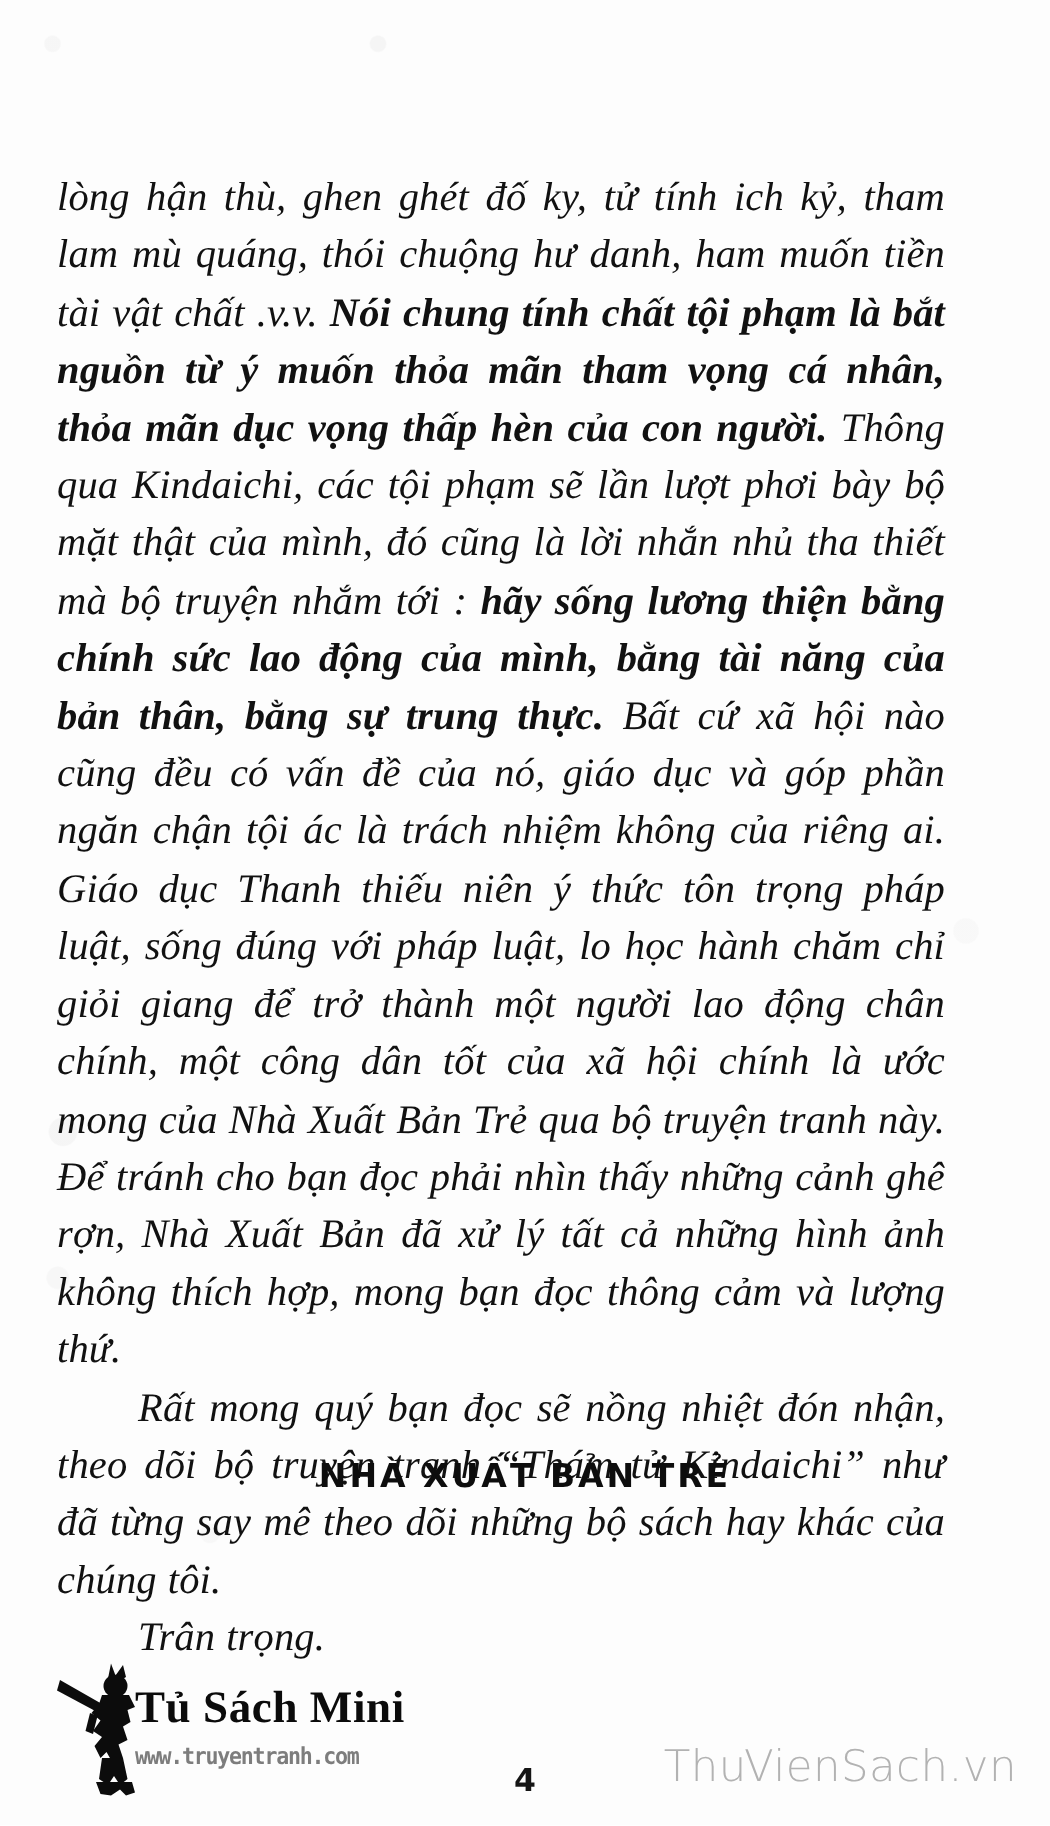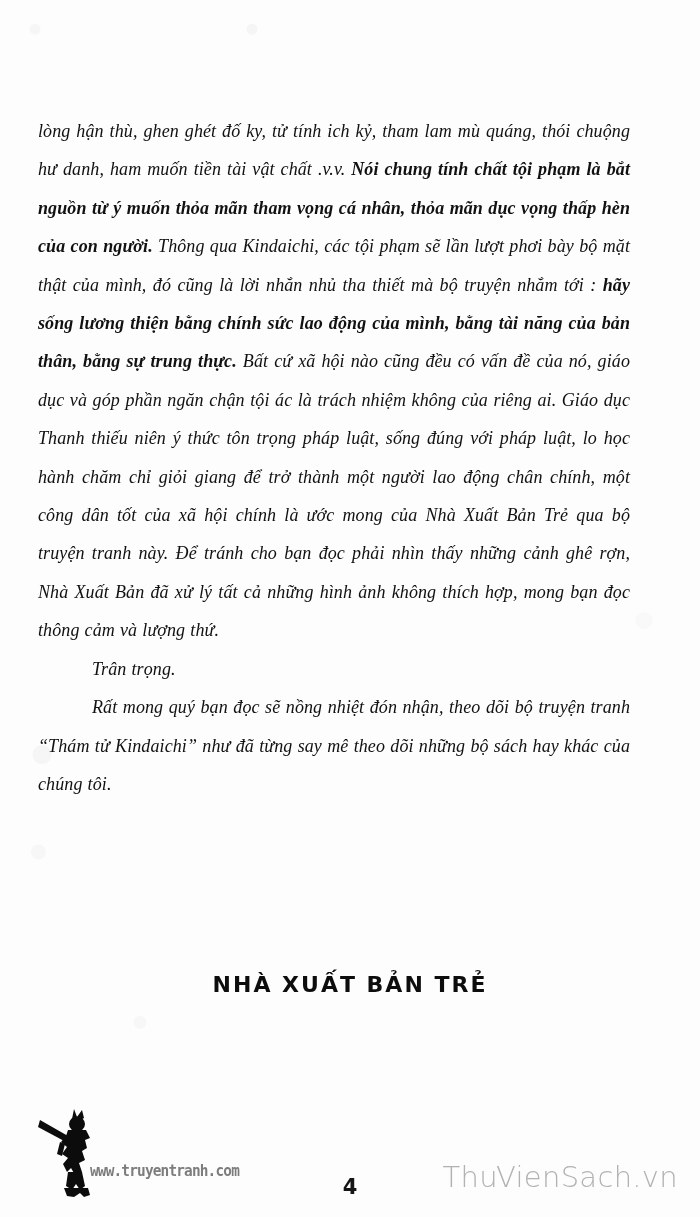--- a/index.html
+++ b/index.html
@@ -37,21 +37,21 @@
       radial-gradient(circle at 36% 2.4%, rgba(140,140,140,.12) 0 5px, transparent 6px),
       radial-gradient(circle at 5% 2.4%, rgba(140,140,140,.10) 0 5px, transparent 6px);
   }
 
   
   #body-text {
     position: absolute;
     left: 38px;
     top: 112px;
     width: 592px;
-    font-size: 18px;
+    font-size: 27px;
     line-height: 38.4px;
     font-style: italic;
     text-align: justify;
     text-justify: inter-word;
     letter-spacing: .1px;
     word-spacing: .5px;
     color: #111111;
   }
   #body-text p {
     margin: 0;
@@ -151,22 +151,22 @@
 </style>
 </head>
 <body>
 
 <div id="page-sheet">
 
   <div id="scan-noise"></div>
 
   <div id="body-text">
       <p><span>lòng hận thù, ghen ghét đố ky, tử tính ich kỷ, tham lam mù quáng, thói chuộng hư danh, ham muốn tiền tài vật chất .v.v. </span><span class="b">Nói chung tính chất tội phạm là bắt nguồn từ ý muốn thỏa mãn tham vọng cá nhân, thỏa mãn dục vọng thấp hèn của con người.</span><span> Thông qua Kindaichi, các tội phạm sẽ lần lượt phơi bày bộ mặt thật của mình, đó cũng là lời nhắn nhủ tha thiết mà bộ truyện nhắm tới : </span><span class="b">hãy sống lương thiện bằng chính sức lao động của mình, bằng tài năng của bản thân, bằng sự trung thực.</span><span> Bất cứ xã hội nào cũng đều có vấn đề của nó, giáo dục và góp phần ngăn chận tội ác là trách nhiệm không của riêng ai. Giáo dục Thanh thiếu niên ý thức tôn trọng pháp luật, sống đúng với pháp luật, lo học hành chăm chỉ giỏi giang để trở thành một người lao động chân chính, một công dân tốt của xã hội chính là ước mong của Nhà Xuất Bản Trẻ qua bộ truyện tranh này. Để tránh cho bạn đọc phải nhìn thấy những cảnh ghê rợn, Nhà Xuất Bản đã xử lý tất cả những hình ảnh không thích hợp, mong bạn đọc thông cảm và lượng thứ.</span></p>
+      <p class="indented"><span>Rất mong quý bạn đọc sẽ nồng nhiệt đón nhận, theo dõi bộ truyện tranh “Thám tử Kindaichi” như đã từng say mê theo dõi những bộ sách hay khác của chúng tôi.</span></p>
       <p class="indented"><span>Trân trọng.</span></p>
-      <p class="indented"><span>Rất mong quý bạn đọc sẽ nồng nhiệt đón nhận, theo dõi bộ truyện tranh “Thám tử Kindaichi” như đã từng say mê theo dõi những bộ sách hay khác của chúng tôi.</span></p>
     </div>
 
   <div id="publisher-line">NHÀ XUẤT BẢN TRẺ</div>
 
   <div id="logo-block">
 
     <svg id="logo-figure" viewBox="0 0 68 92">
 
       <path d="M2 14 L30 30 L28 36 L0 21 Z" fill="#0c0c0c"></path>
 
@@ -178,20 +178,21 @@
                L44 66 L37 69 L33 62 L29 66 L25 58 L30 52 L24 48 L29 41
                L23 36 L28 30 Z" fill="#0c0c0c"></path>
 
       <path d="M30 66 L44 66 L47 80 L42 84 L38 78 L34 84 L28 80 Z" fill="#0c0c0c"></path>
 
       <path d="M26 82 L50 82 L52 89 L46 91 L42 87 L36 91 L29 90 Z" fill="#0c0c0c"></path>
 
       <path d="M22 36 L27 38 L24 50 L19 48 Z" fill="#0c0c0c"></path>
     </svg>
 
+    <div id="logo-title">Tủ Sách Mini</div>
 
     <div id="logo-url">www.truyentranh.com</div>
   </div>
 
   <div id="page-number">4</div>
 
   <div id="site-watermark">ThuVienSach.vn</div>
 
 </div>
 

